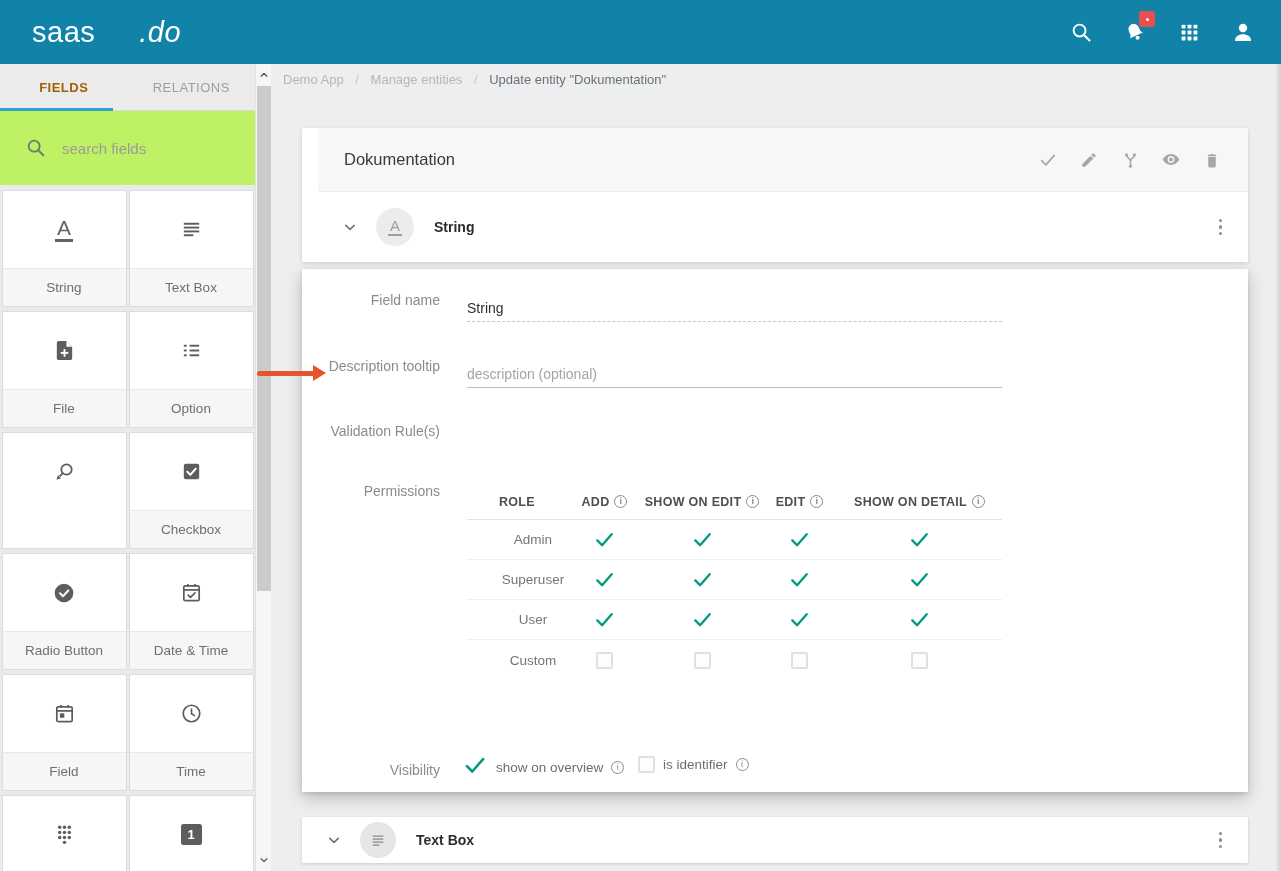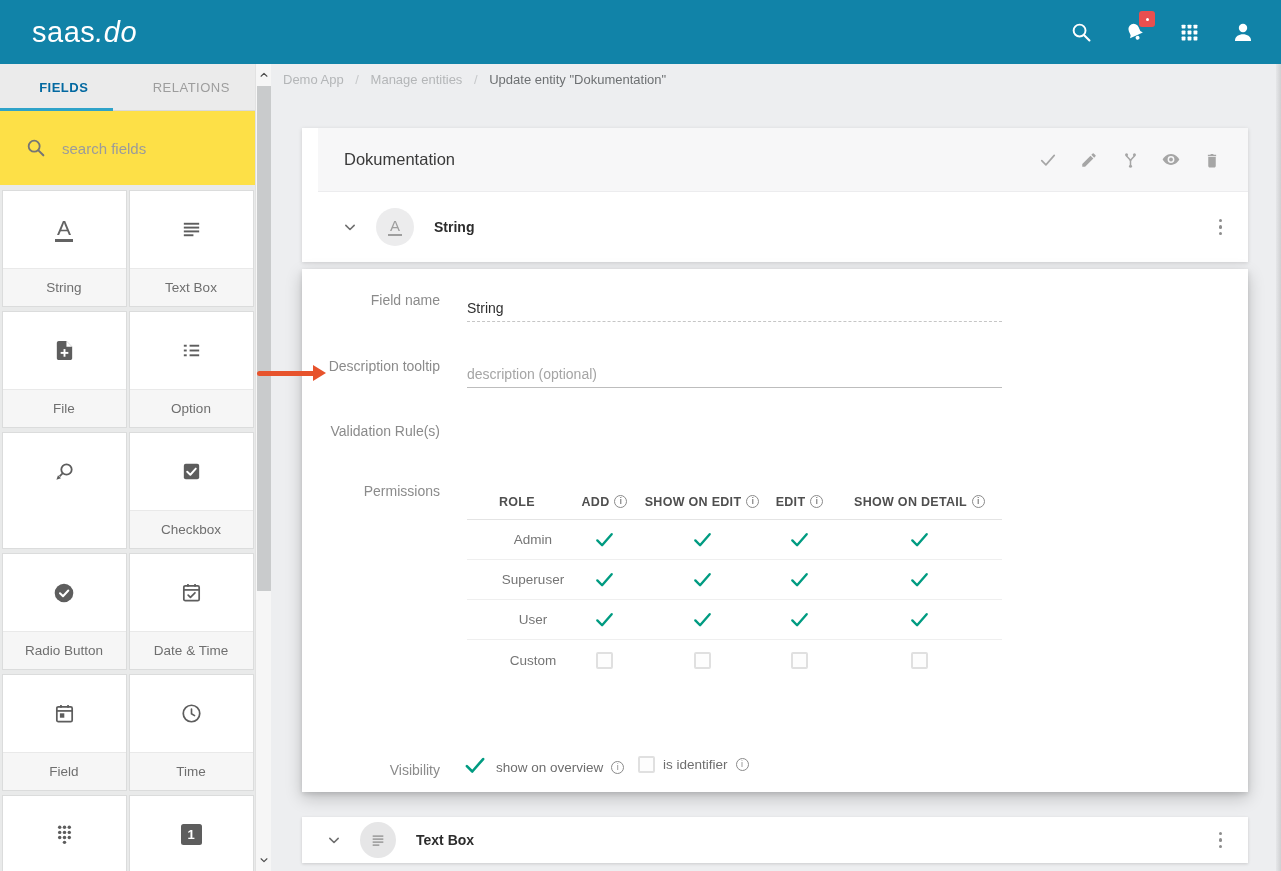--- a/index.html
+++ b/index.html
@@ -2,34 +2,34 @@
 <html><head>
 <meta charset="utf-8">
 <style>
   * { margin:0; padding:0; box-sizing:border-box; }
   html,body { width:1281px; height:871px; overflow:hidden; }
   body { position:relative; font-family:"Liberation Sans","DejaVu Sans",sans-serif; background:#edeef0; }
 
   
   .appbar { position:absolute; top:0; left:0; width:1281px; height:64px; background:#1183a8; display:flex; align-items:center; z-index:10; }
   .logo { margin-left:32px; color:#ffffff; font-size:29px; letter-spacing:.5px; }
-  .logo .suffix { font-style:italic; }
+  .logo .suffix { font-style:italic;margin-left:44px; }
   .appbar-icons { margin-left:auto; margin-right:26px; display:flex; align-items:center; gap:30px; }
   .appbar-icon { position:relative; width:24px; height:24px; display:flex; align-items:center; justify-content:center; cursor:pointer; }
   .badge { position:absolute; top:-9px; right:-8px; width:16px; height:16px; background:#e94f4f; border-radius:3px; display:flex; align-items:center; justify-content:center; }
   .badge-dot { width:3px; height:3px; background:#fff; border-radius:50%; }
 
   
   .sidebar { position:absolute; top:64px; left:0; width:255px; height:807px; background:#e9eaea; overflow:hidden; z-index:5; }
   .tabbar { position:relative; height:47px; background:#ebebeb; display:flex; border-bottom:1px solid #d9d9d9; }
   .tab { flex:1; display:flex; align-items:center; justify-content:center; font-size:13px; letter-spacing:.5px; cursor:pointer; }
-  .tab.active { color:#0369a1; font-weight:700; }
+  .tab.active { color:#a16207; font-weight:700; }
   .tab.inactive { color:#9d9d9d; font-weight:400; }
   .tab-underline { position:absolute; bottom:-1px; left:0; width:113px; height:3px; background:#2fa3c9; }
-  .searchband { height:74px; background:#fde047; display:flex; align-items:center; padding-left:25px; }
+  .searchband { height:74px; background:#bef264; display:flex; align-items:center; padding-left:25px; }
   .searchband .mag { margin-right:15px; flex:0 0 auto; }
   .sidebar-search { background:transparent; border:none; outline:none; font-family:inherit; font-size:15px; color:#6a6a6a; width:170px; }
   .sidebar-search::placeholder { color:#9b9b9b; }
   .cards { padding:6px 2px 0 2px; display:grid; grid-template-columns:123px 123px; gap:6px 4px; justify-content:center; }
   .fcard { background:#fff; height:115px; box-shadow:0 0 0 1px rgba(0,0,0,0.06); cursor:pointer; }
   .fcard .icon-area { height:77px; display:flex; align-items:center; justify-content:center; }
   .fcard .flabel { height:38px; background:#f6f6f6; border-top:1px solid #e9e9e9; display:flex; align-items:center; justify-content:center; font-size:13.5px; color:#6f6f6f; }
   .str-glyph { font-size:21px; font-weight:500; color:#636363; border-bottom:3px solid #636363; padding:0 2px 1px 2px; line-height:1; }
   .one-glyph { width:21px; height:21px; background:#5d5d5d; border-radius:2.5px; color:#fff; font-size:13px; font-weight:700; display:flex; align-items:center; justify-content:center; }
 

